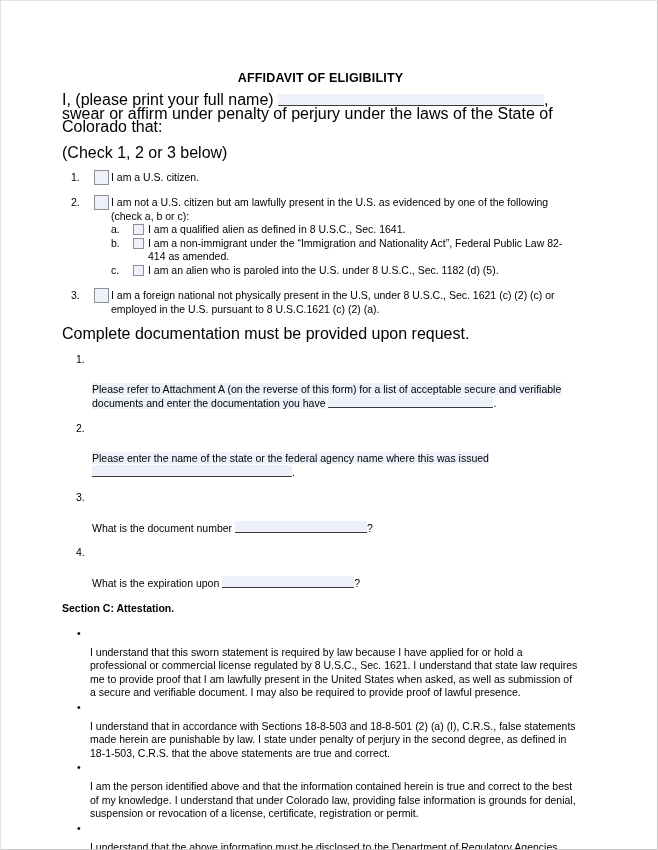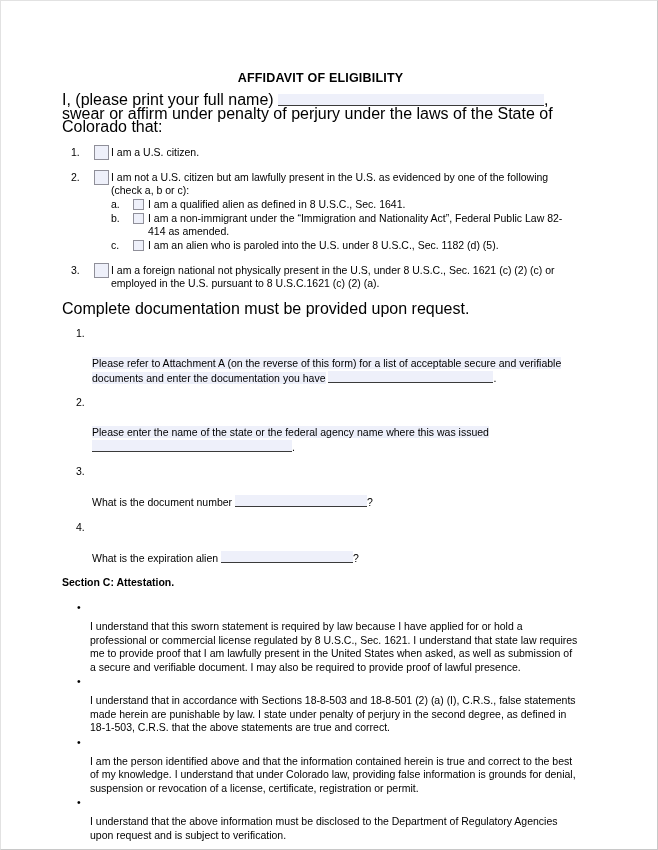--- a/index.html
+++ b/index.html
@@ -207,20 +207,21 @@
   <div class="content">
 
     <div class="doc-title">AFFIDAVIT OF ELIGIBILITY</div>
 
 
     <p class="para">
       <span>I, (please print your full name)</span>
       <span class="blank w-name"></span><span>, swear or affirm under penalty of perjury under the laws of the State of Colorado that:</span>
     </p>
 
+    <p class="para">(Check 1, 2 or 3 below)</p>
 
     <div class="chk-list">
 
       <div class="chk-row">
         <span class="num">1.</span>
         <span class="box"></span>
         <span class="txt">I am a U.S. citizen.</span>
       </div>
 
       <div class="chk-row">
@@ -275,21 +276,21 @@
         <span class="body"><span class="highlight">Please enter the name of the state or the federal agency name where this was issued</span><br><span class="blank w-state"></span><span>.</span></span>
       </li>
 
       <li>
         <span class="mk">3.</span>
         <span class="body"><span>What is the document number</span> <span class="blank w-num"></span><span>?</span></span>
       </li>
 
       <li>
         <span class="mk">4.</span>
-        <span class="body"><span>What is the expiration alien</span> <span class="blank w-exp"></span><span>?</span></span>
+        <span class="body"><span>What is the expiration upon</span> <span class="blank w-exp"></span><span>?</span></span>
       </li>
 
     </ol>
 
     <div class="section-head">Section C:  Attestation.</div>
 
     <ul class="bullets">
       <li>
         <span class="dot">•</span>
         <span class="body">I understand that this sworn statement is required by law because I have applied for or hold a professional or commercial license regulated by 8 U.S.C., Sec. 1621.  I understand that state law requires me to provide proof that I am lawfully present in the United States when asked, as well as submission of a secure and verifiable document.  I may also be required to provide proof of lawful presence.</span>

